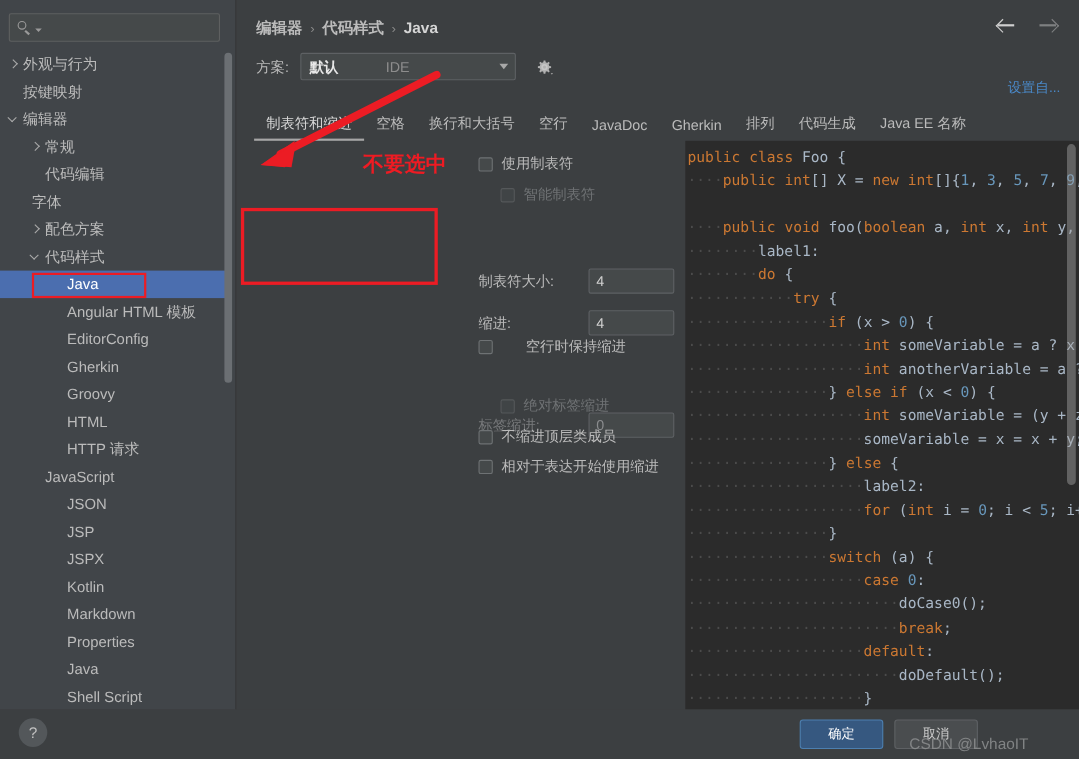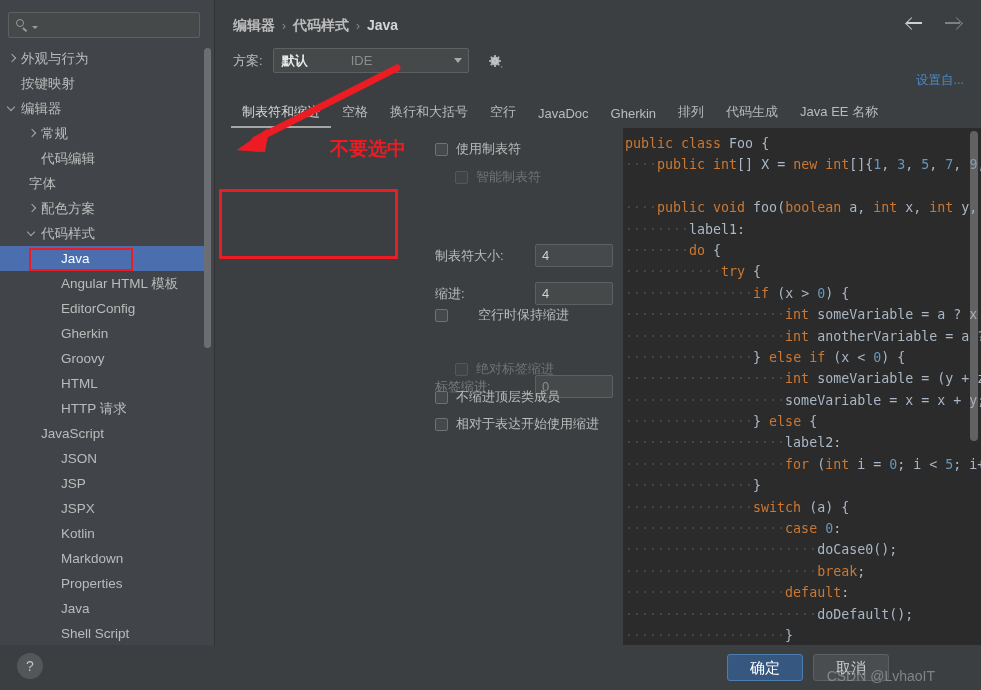--- a/index.html
+++ b/index.html
@@ -171,21 +171,21 @@
 
   
   #bottom{position:absolute;left:0;bottom:0;width:981px;height:45px;background:#3c3f41;}
   #helpbtn{
     position:absolute;left:17px;top:8px;width:26px;height:26px;border-radius:50%;
     background:#53575a;color:#c0c0c0;font-size:14px;text-align:center;line-height:26px;
     cursor:pointer;
   }
   .btn{
     position:absolute;top:9px;box-sizing:border-box;height:27px;
-    border-radius:3px;font-size:15px;text-align:center;line-height:25px;cursor:pointer;
+    border-radius:3px;font-size:12px;text-align:center;line-height:25px;cursor:pointer;
     border:1px solid #5e6164;background:#4a4d4f;color:#cfcfcf;
   }
   .btn.primary{background:#365880;border-color:#4c7fb0;color:#ffffff;}
   .btn.disabled{background:#3c3f41;border-color:#4e5154;color:#6a6d6f;cursor:default;margin-top:40px;}
   #btn-ok{right:178px;width:76px;}
   #btn-cancel{right:92px;width:76px;}
   #btn-apply{right:6px;width:78px;}
   #watermark{
     position:absolute;right:46px;top:23px;font-size:14px;color:#8d8f90;opacity:.85;
     white-space:nowrap;pointer-events:none;

